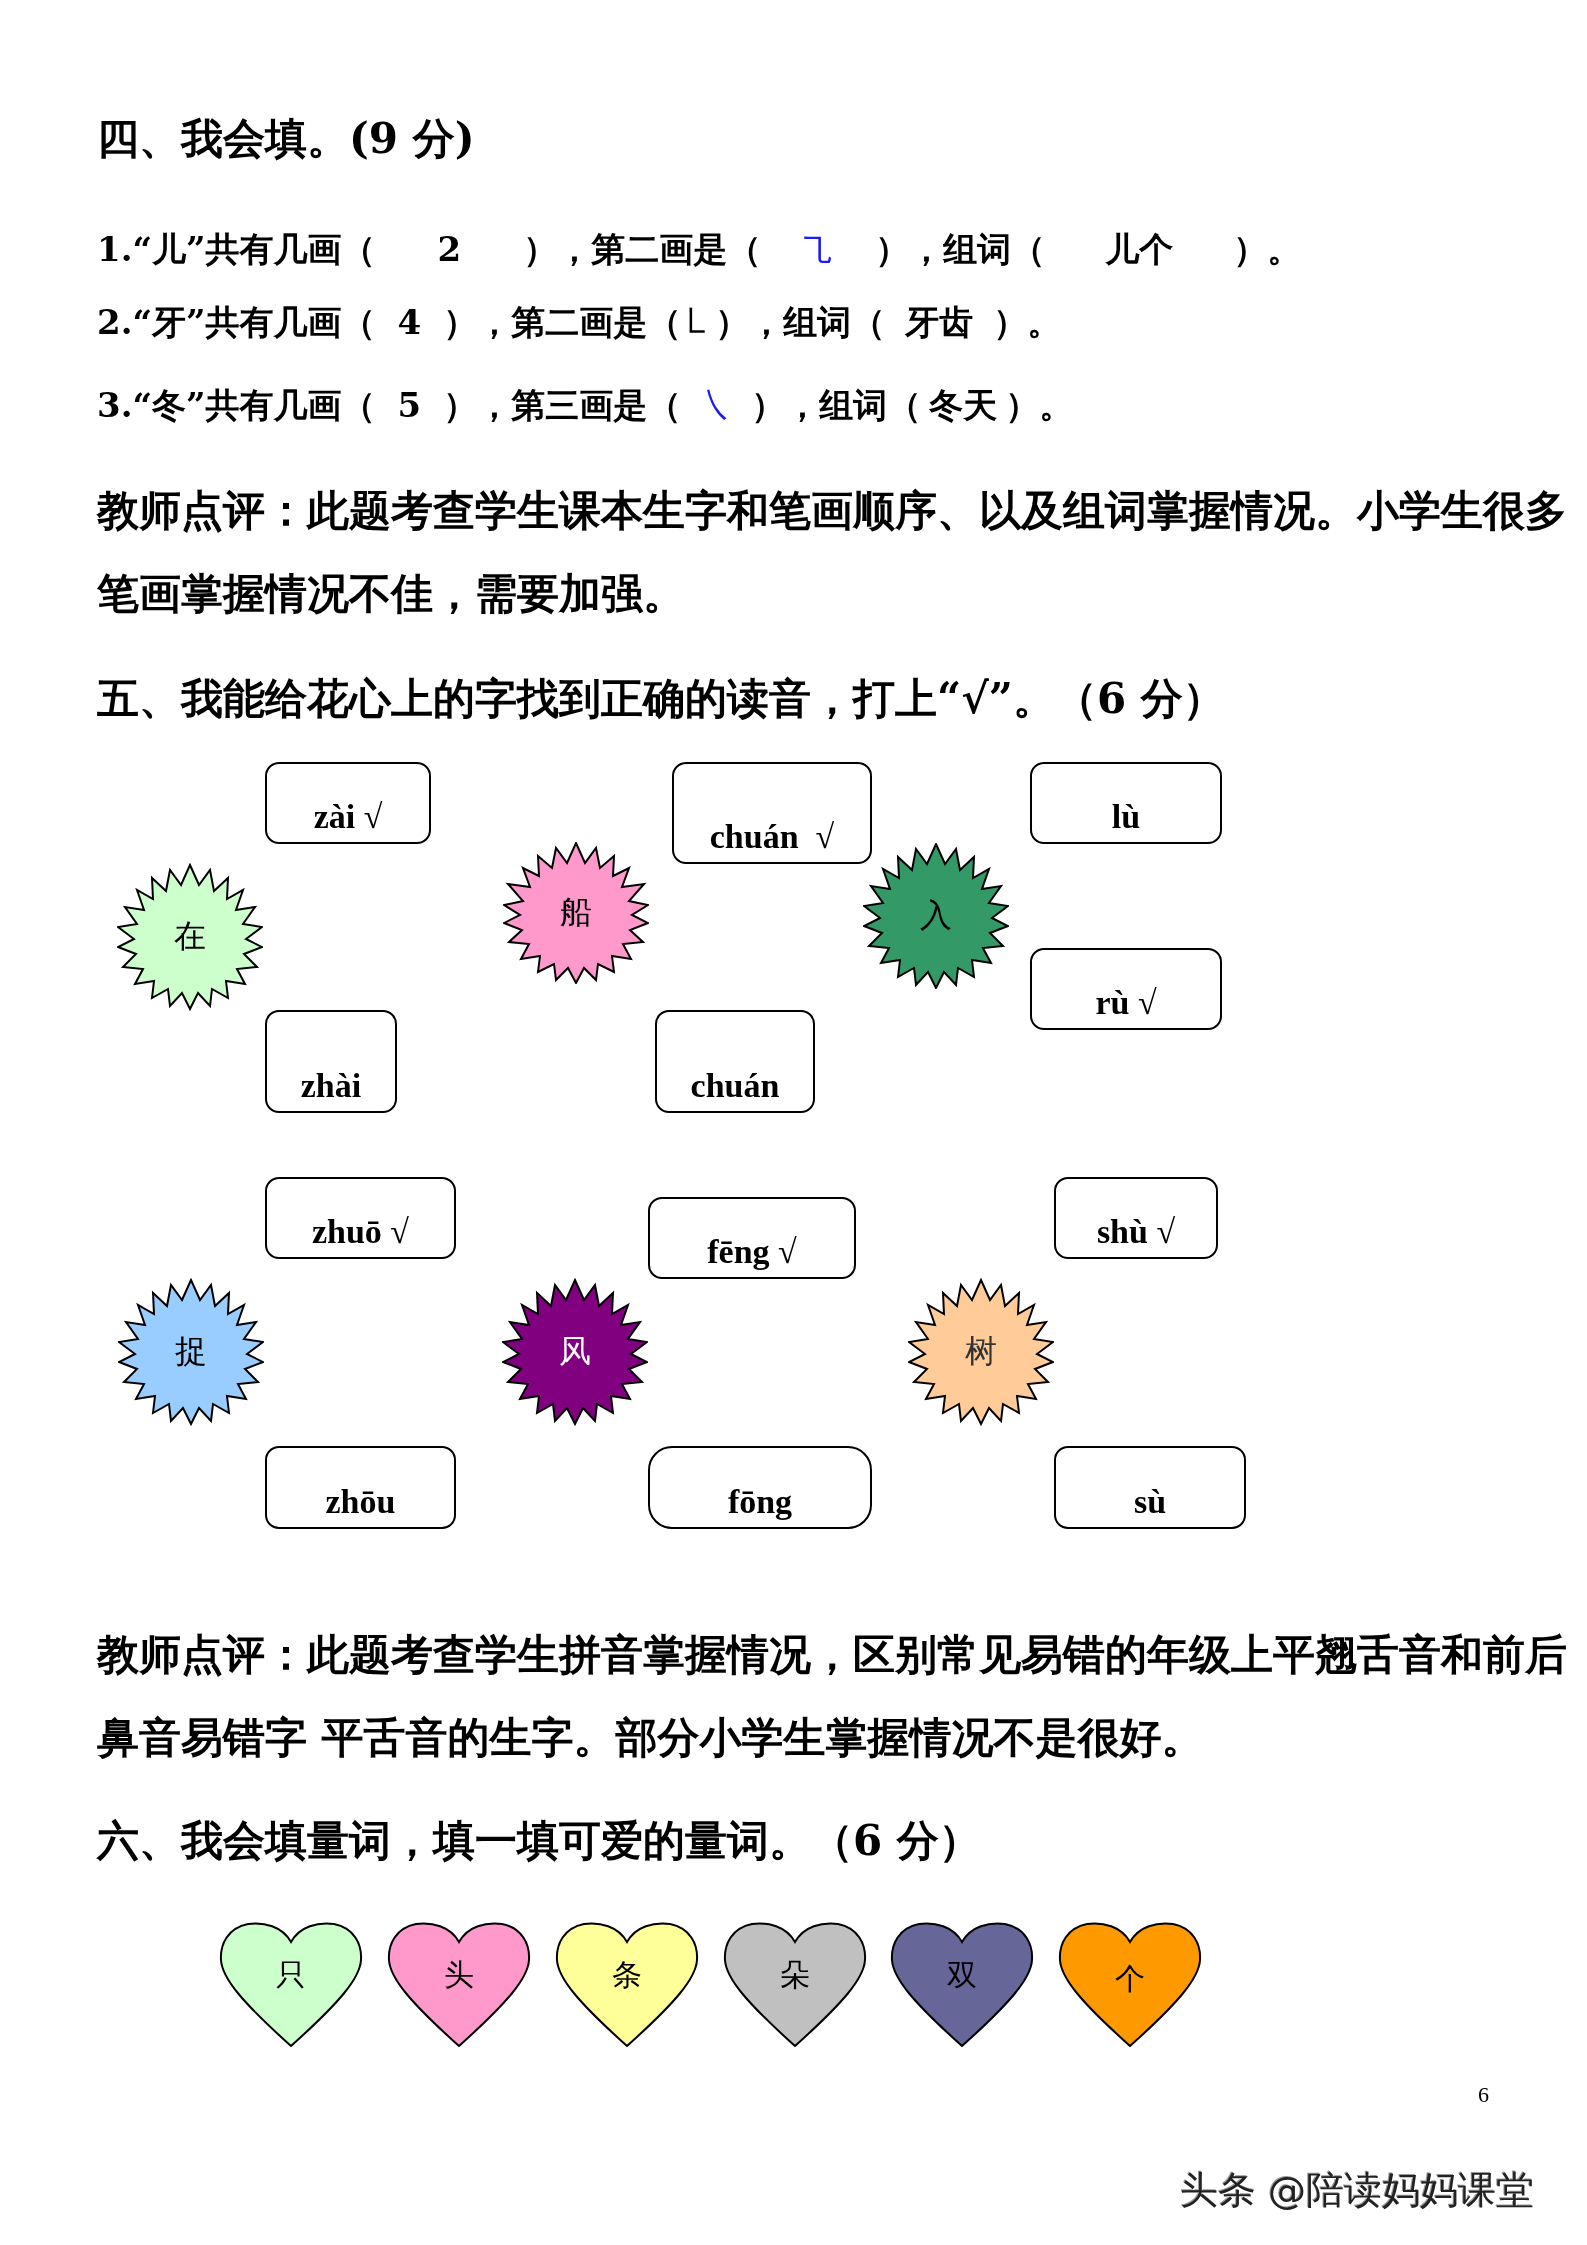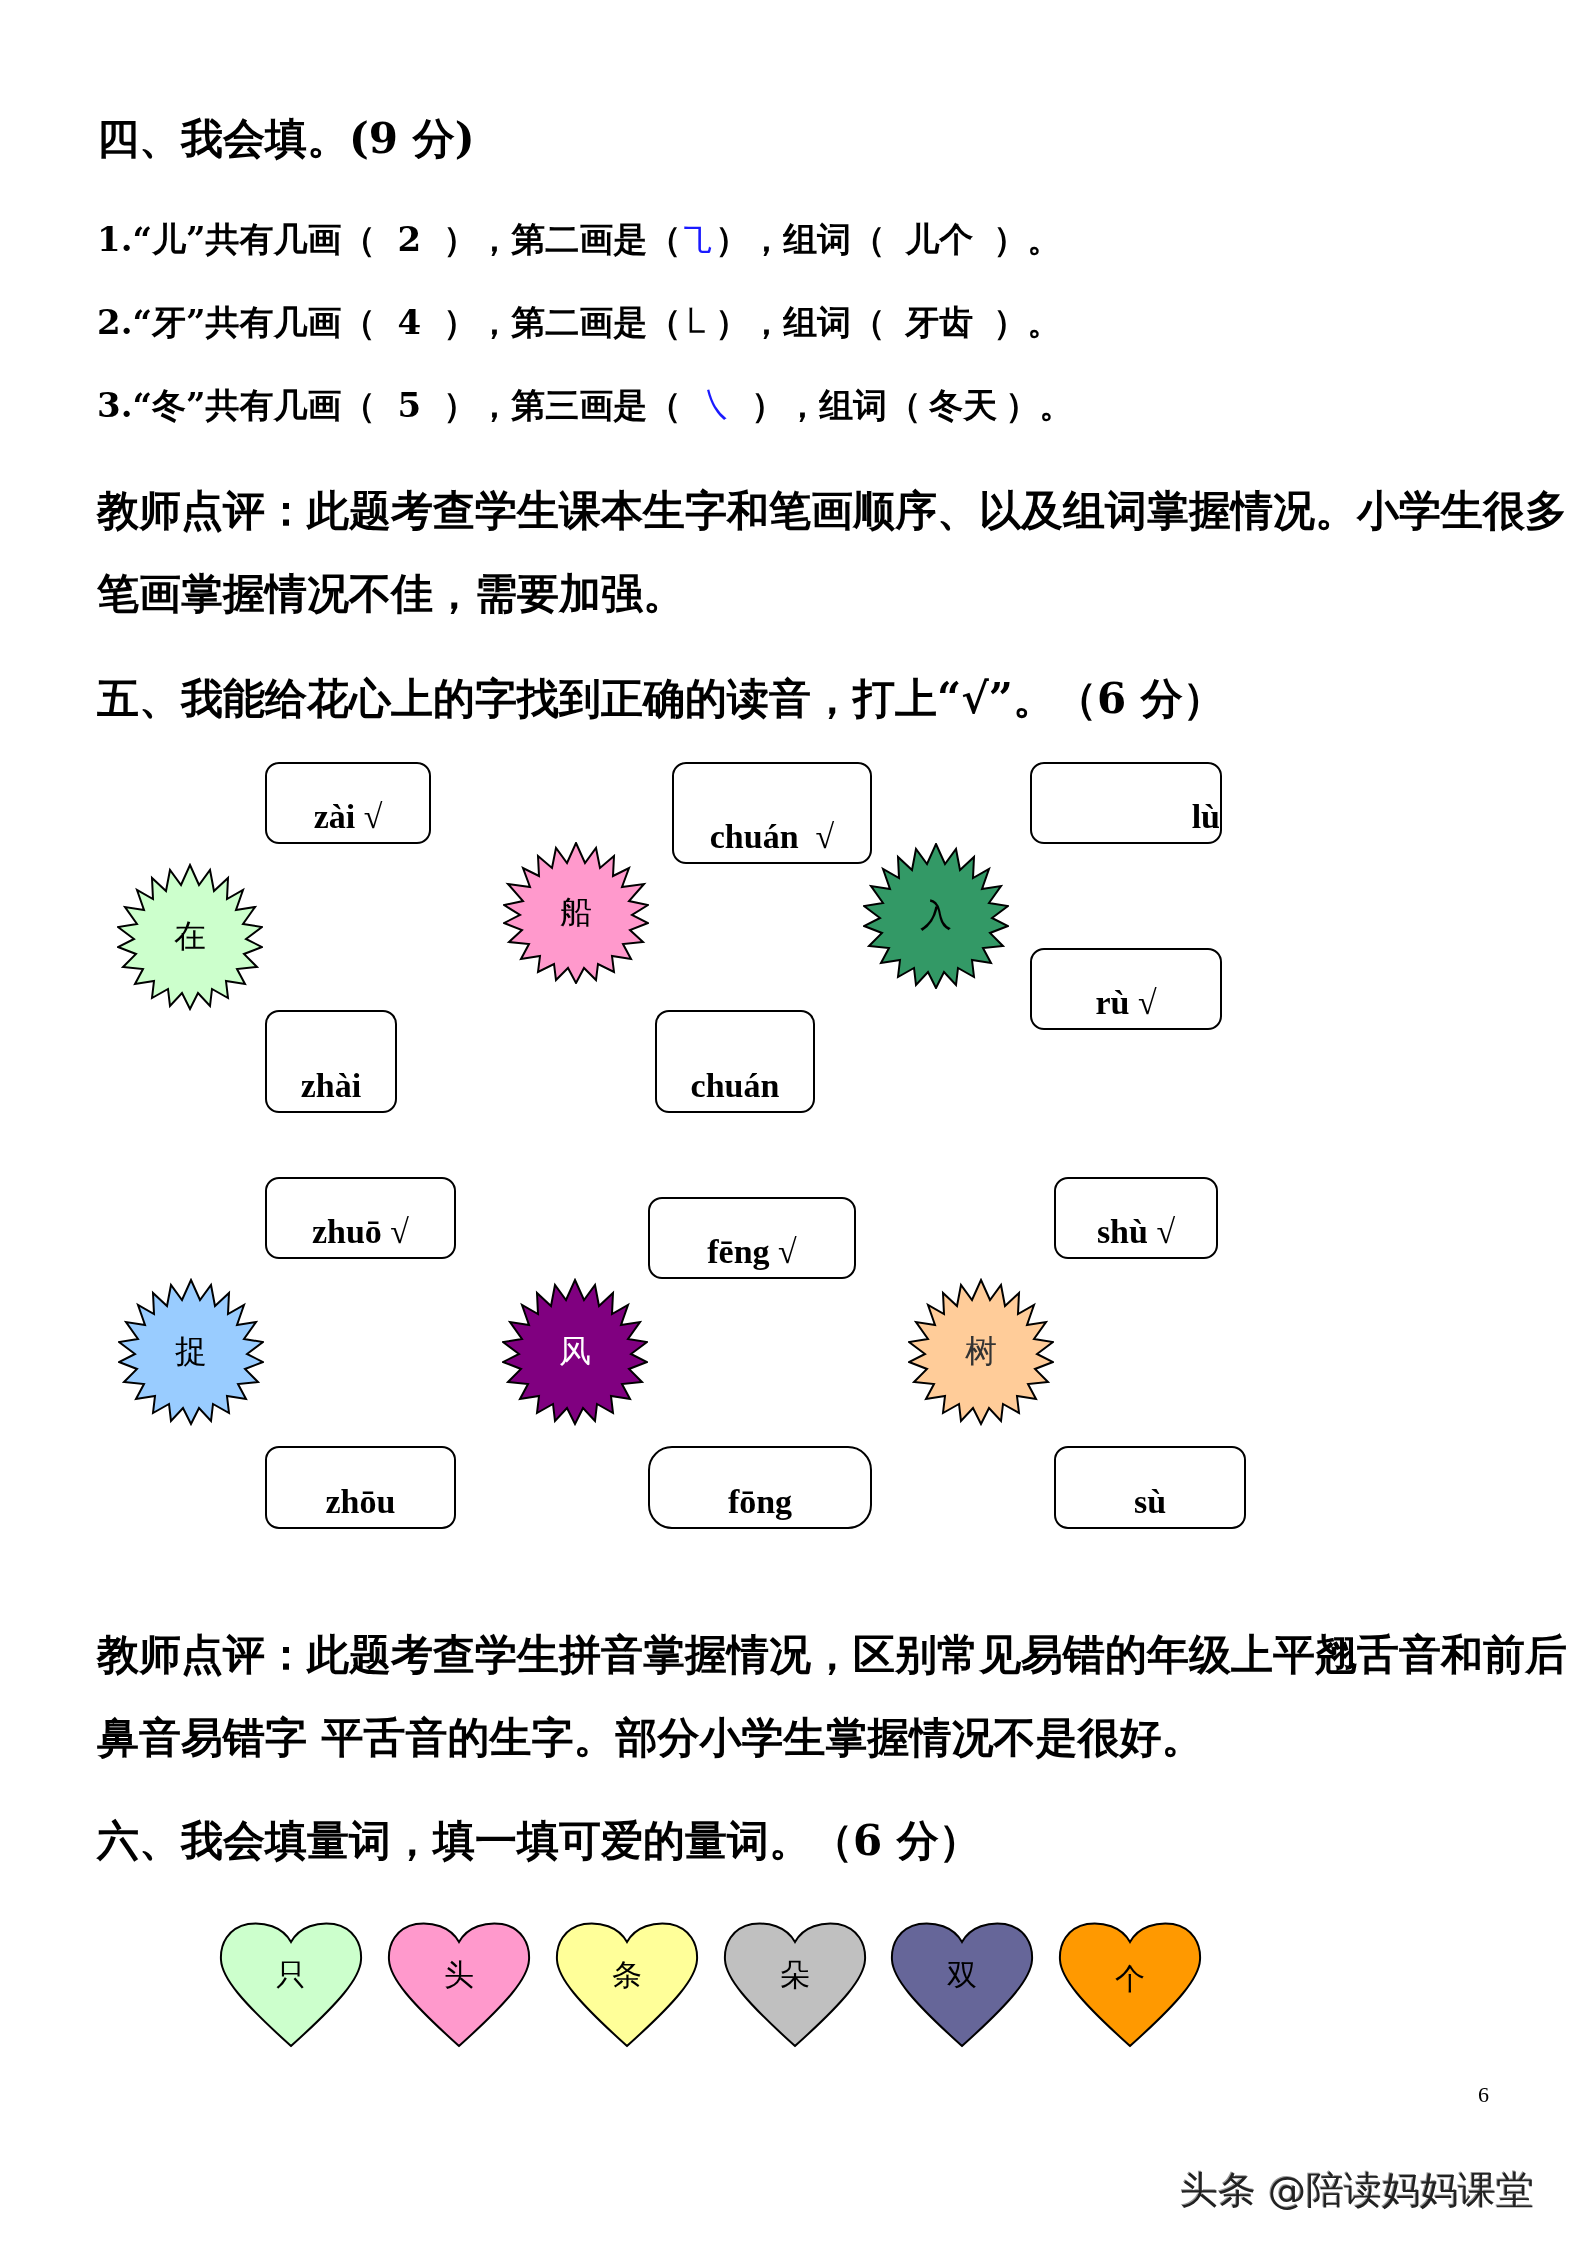--- a/index.html
+++ b/index.html
@@ -24,21 +24,21 @@
                font-family: "DejaVu Sans", sans-serif; }
   .pagenum { position: absolute; left: 1478px; top: 2082px; font-size: 22px; font-family: "Liberation Serif", serif; }
   .watermark { position: absolute; left: 1180px; top: 2165px; font-size: 38px; color: #222;
                font-family: "DejaVu Sans", sans-serif; text-shadow: 1px 1px 0 #fff, -1px -1px 0 #999; }
 </style>
 </head>
 <body>
 
 <div class="line heading" style="top:118px;">四、我会填。(9 分)</div>
 
-<div class="line q" style="top:222px;">
+<div class="line q" style="top:232px;gap:40px;">
   <span>1.“儿”共有几画（</span>
   <span style="padding:0 22px;">2</span>
   <span>），第二画是（</span>
   <span class="blue">㇈</span>
   <span>），组词（</span>
   <span style="padding:0 20px;">儿个</span>
   <span>）。</span>
 </div>
 <div class="line q" style="top:305px;">
   <span>2.“牙”共有几画（</span>
@@ -69,21 +69,21 @@
 </div>
 <div class="box" style="left:265px; top:1010px; width:132px; height:103px;">
   <span>zhài</span>
 </div>
 <div class="box" style="left:648px; top:762px; width:200px; height:102px;margin-left:24px;">
   <span style="white-space:pre;">chuán  √</span>
 </div>
 <div class="box" style="left:655px; top:1010px; width:160px; height:103px;">
   <span>chuán</span>
 </div>
-<div class="box" style="left:1030px; top:762px; width:192px; height:82px;justify-content:flex-end;">
+<div class="box" style="left:1030px; top:762px; width:192px; height:82px;">
   <span>lù</span>
 </div>
 <div class="box" style="left:1030px; top:948px; width:192px; height:82px;">
   <span>rù √</span>
 </div>
 
 <div class="star" style="left:117px; top:863px; width:146px; height:148px;">
   <svg width="146" height="148" viewBox="-73 -74 146 148">
     <polygon fill="#ccffcc" stroke="#000" stroke-width="2" points="0,-72 9,-52 20,-67 24,-46 38,-59 37,-38 53,-47 46,-27 65,-30 53,-13 72,-10 56,2 72,10 54,17 67,30 47,32 55,47 36,44 38,61 22,52 20,69 8,56 0,72 -8,56 -20,69 -22,52 -38,61 -36,44 -55,47 -47,32 -67,30 -54,17 -72,10 -56,2 -72,-10 -53,-13 -65,-30 -46,-27 -53,-47 -37,-38 -38,-59 -24,-46 -20,-67 -9,-52"></polygon>
   </svg>

